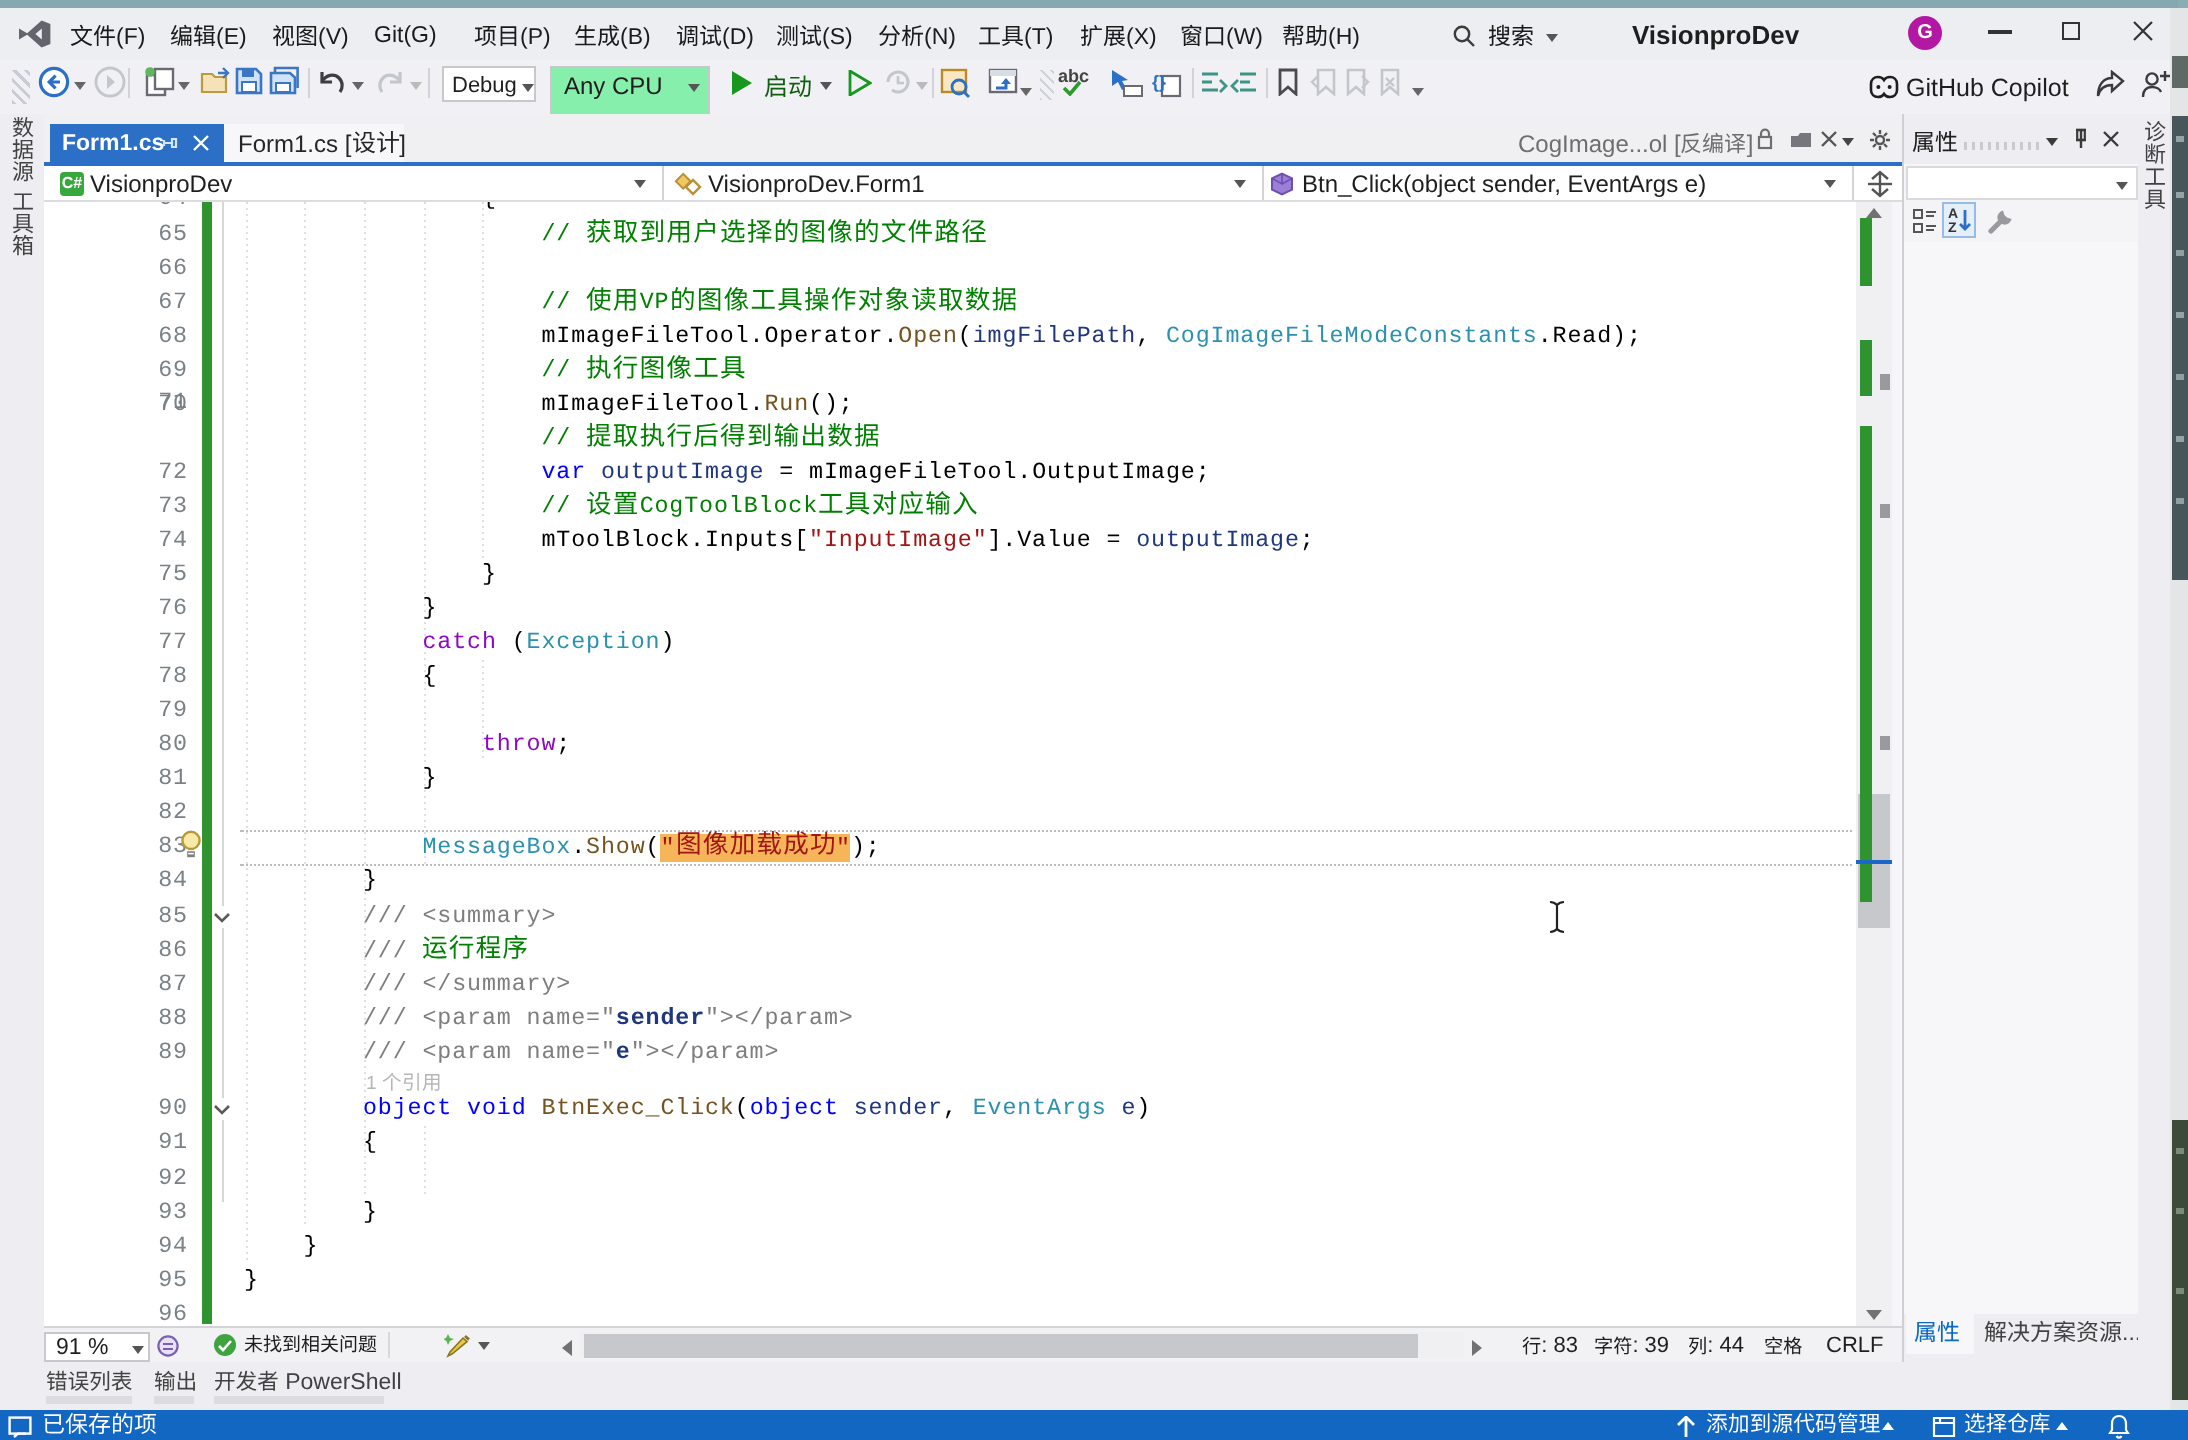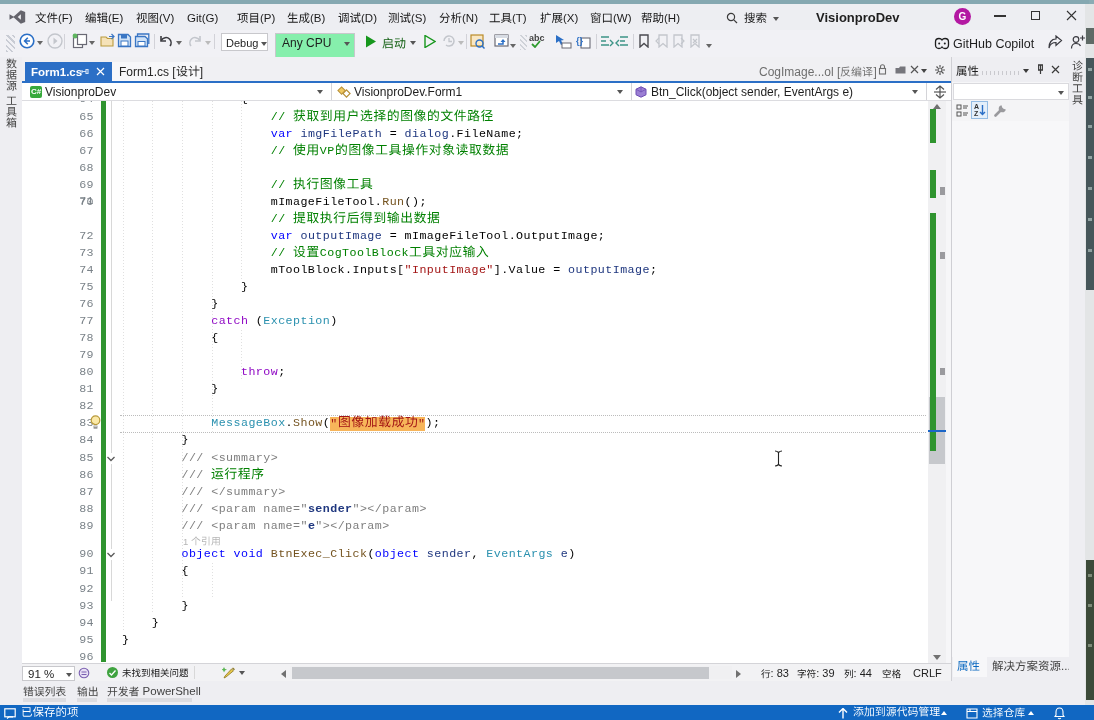--- a/index.html
+++ b/index.html
@@ -569,21 +569,20 @@
             <use href="#c7684" x="7328"></use>
             <use href="#c56fe" x="8375"></use>
             <use href="#c50cf" x="9422"></use>
             <use href="#c7684" x="10469"></use>
             <use href="#c6587" x="11516"></use>
             <use href="#c4ef6" x="12562"></use>
             <use href="#c8def" x="13609"></use>
             <use href="#c5f84" x="14656"></use>
           </g>
         </svg></span></div>
-<div class="line" style="top:24.55px">                    <span class="k">var</span> <span class="id">imgFilePath</span> = <span class="id">dialog</span>.FileName;</div>
 <div class="line" style="top:41.6px">                    <span class="c">// <svg class="cg" width="26.8" height="11.3" style="overflow:visible">
           <g transform="translate(0,11.3) scale(0.012800,-0.012800)" fill="currentColor">
             <use href="#c4f7f" x="0"></use>
             <use href="#c7528" x="1047"></use>
           </g>
         </svg>VP<svg class="cg" width="174.2" height="11.3" style="overflow:visible">
           <g transform="translate(0,11.3) scale(0.012800,-0.012800)" fill="currentColor">
             <use href="#c7684" x="0"></use>
             <use href="#c56fe" x="1047"></use>
             <use href="#c50cf" x="2094"></use>
@@ -592,20 +591,21 @@
             <use href="#c64cd" x="5234"></use>
             <use href="#c4f5c" x="6281"></use>
             <use href="#c5bf9" x="7328"></use>
             <use href="#c8c61" x="8375"></use>
             <use href="#c8bfb" x="9422"></use>
             <use href="#c53d6" x="10469"></use>
             <use href="#c6570" x="11516"></use>
             <use href="#c636e" x="12562"></use>
           </g>
         </svg></span></div>
+<div class="line" style="top:58.65px">                    mImageFileTool.Operator.<span class="m">Open</span>(<span class="id">imgFilePath</span>, <span class="t">CogImageFileModeConstants</span>.Read);</div>
 <div class="line" style="top:75.7px">                    <span class="c">// <svg class="cg" width="80.4" height="11.3" style="overflow:visible">
           <g transform="translate(0,11.3) scale(0.012800,-0.012800)" fill="currentColor">
             <use href="#c6267" x="0"></use>
             <use href="#c884c" x="1047"></use>
             <use href="#c56fe" x="2094"></use>
             <use href="#c50cf" x="3141"></use>
             <use href="#c5de5" x="4188"></use>
             <use href="#c5177" x="5234"></use>
           </g>
         </svg></span></div>

